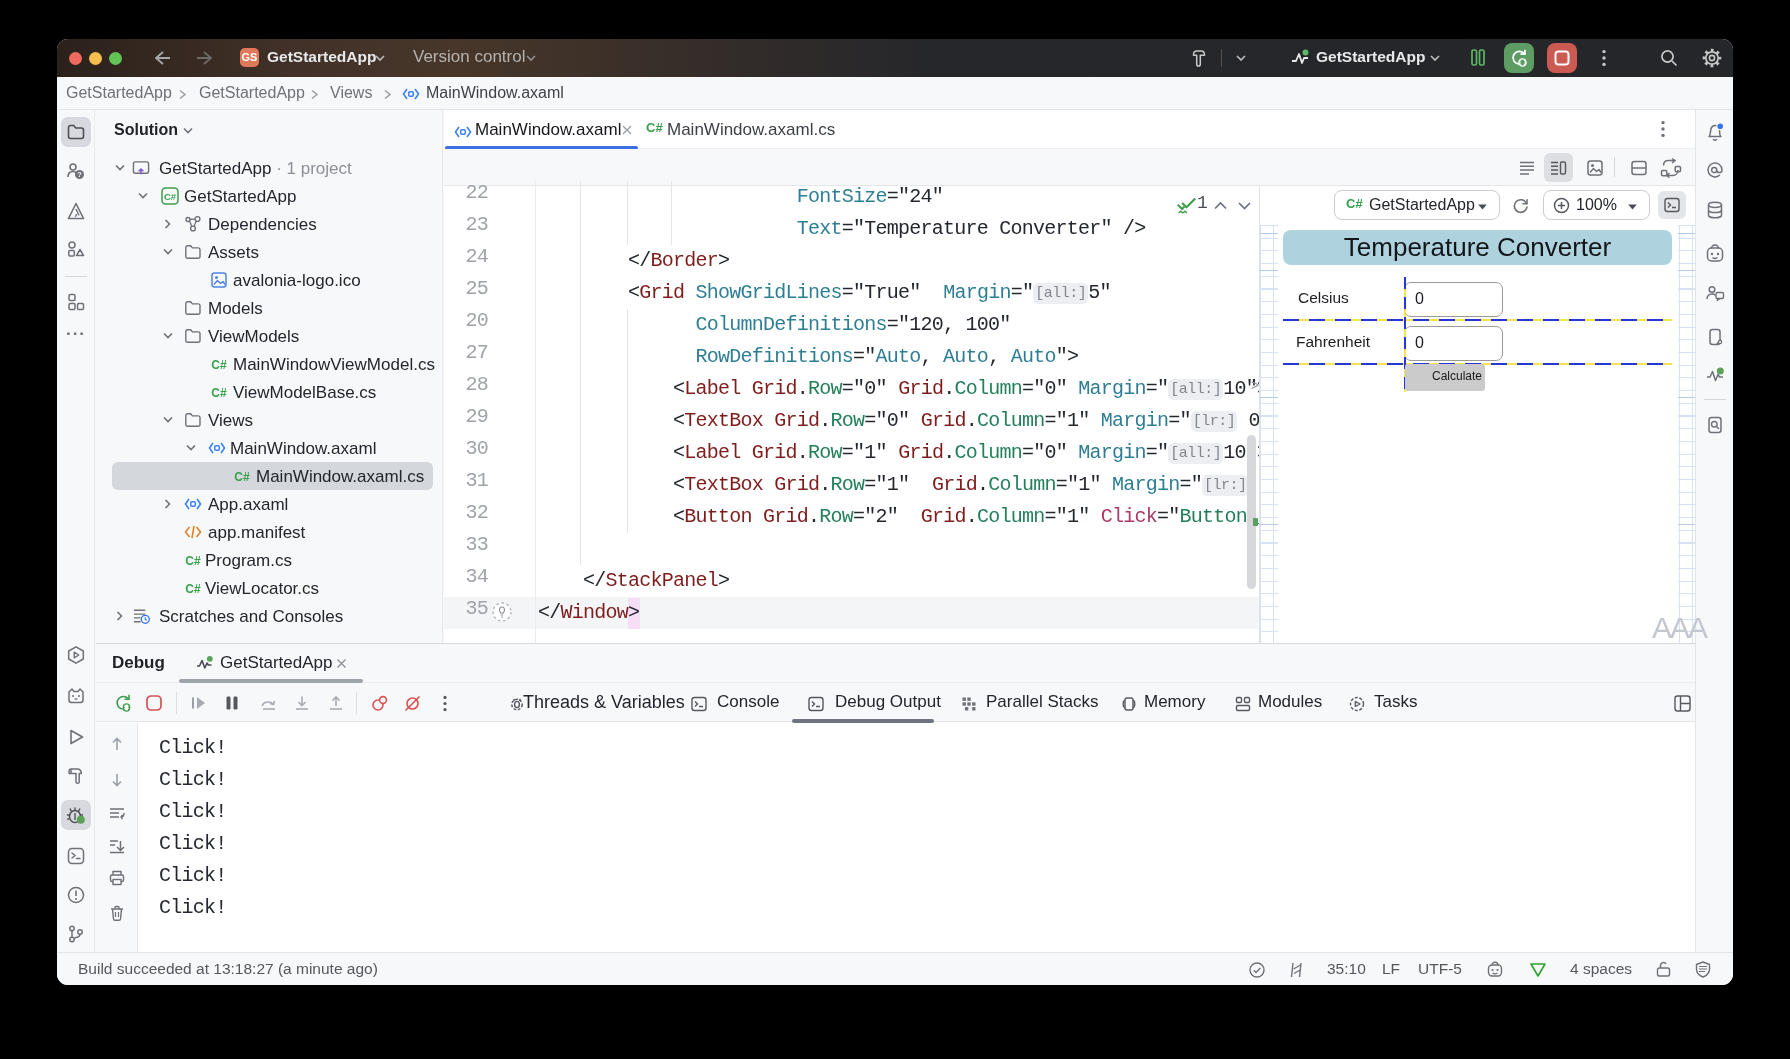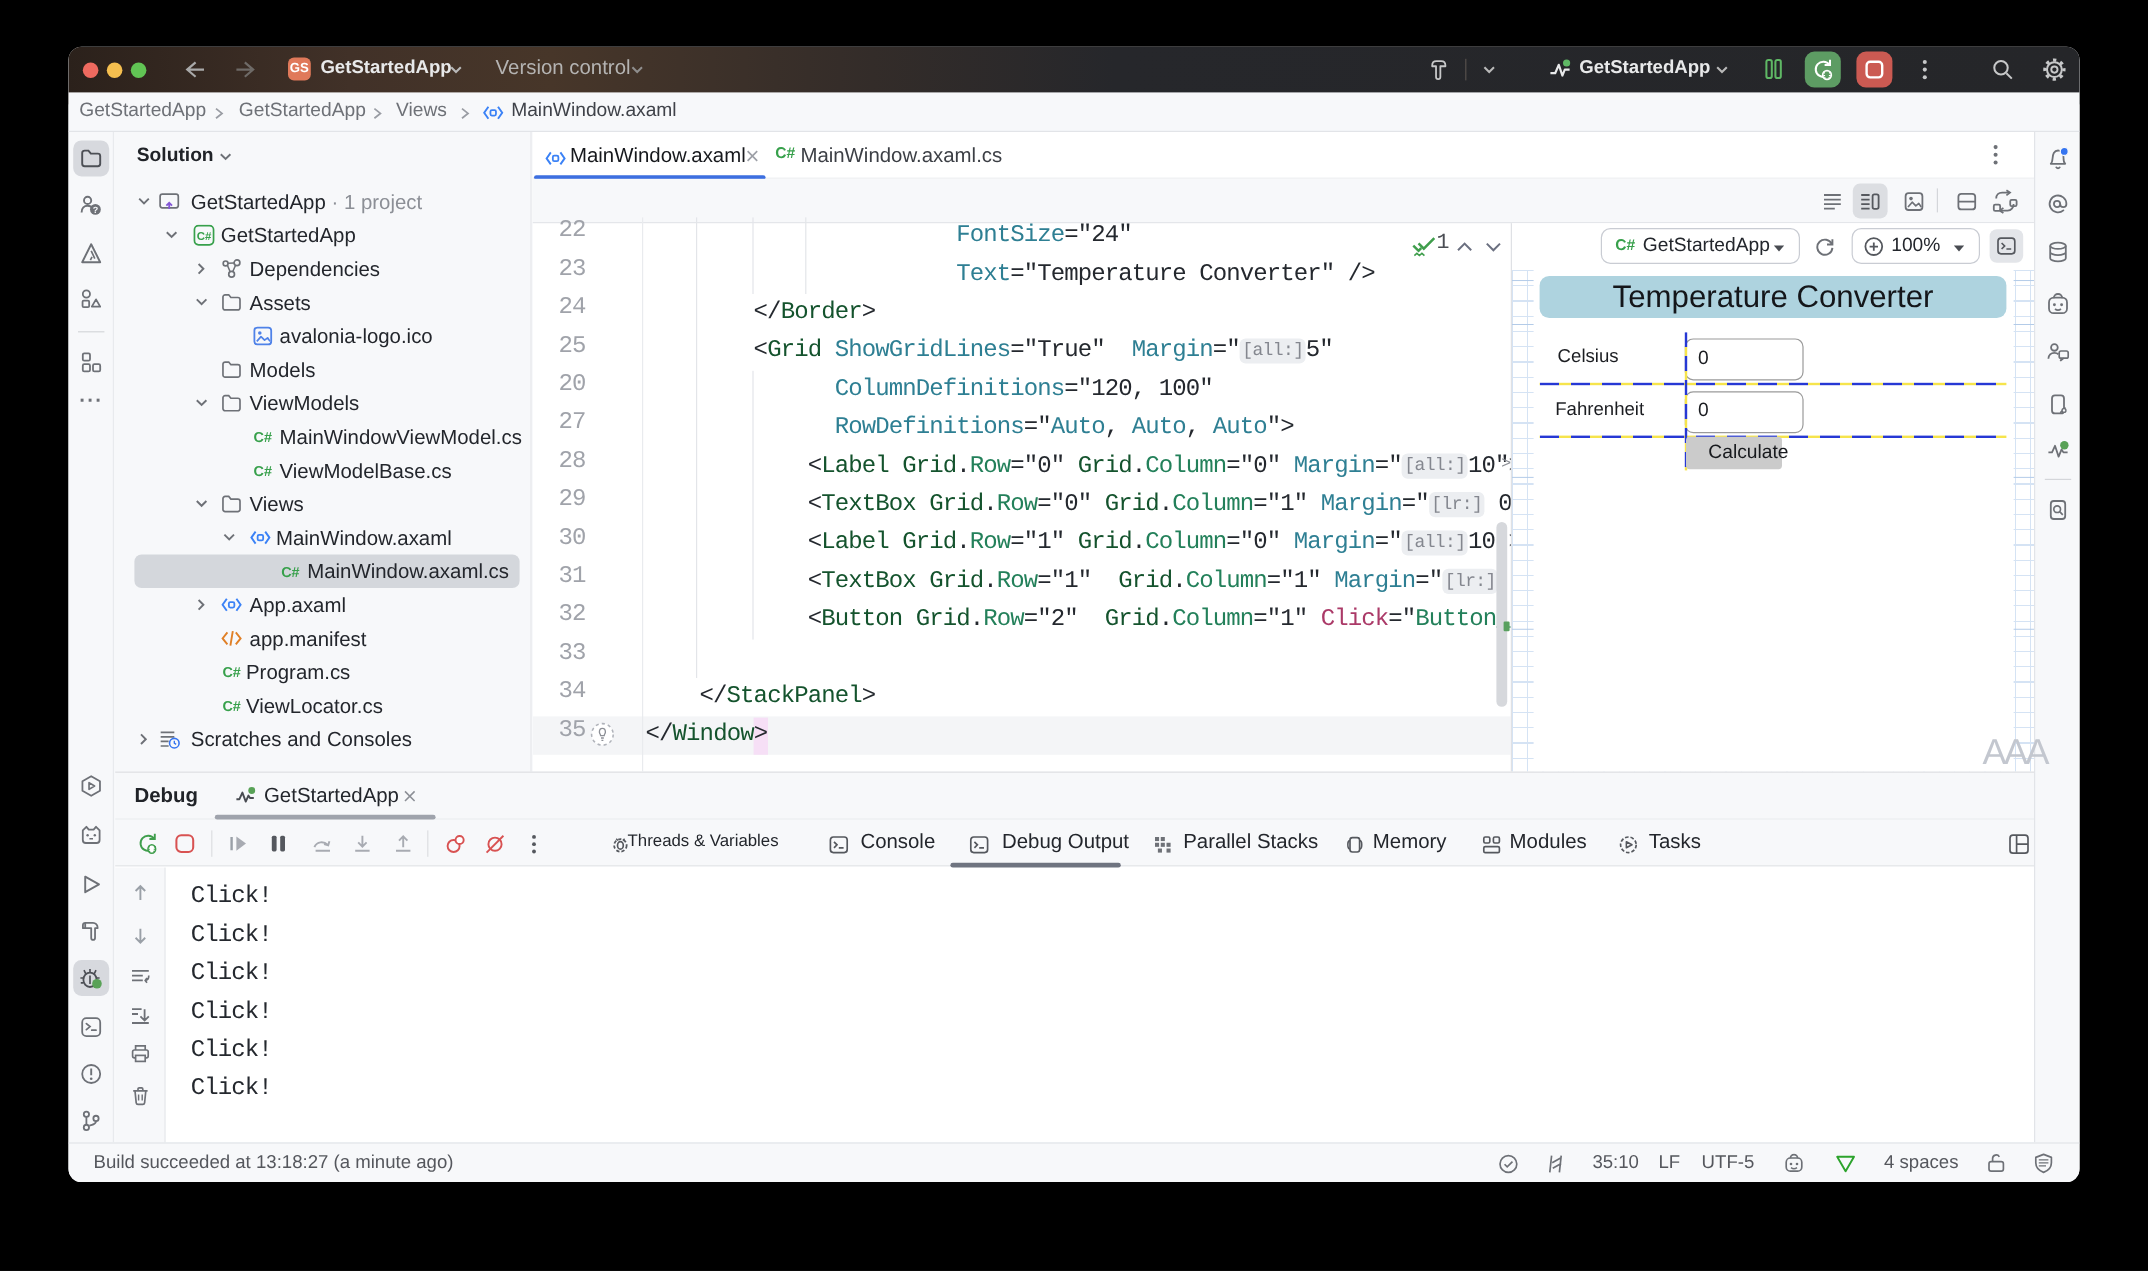--- a/index.html
+++ b/index.html
@@ -18,21 +18,21 @@
 .trow .tx{position:absolute;top:5px}
 .tgrey{color:#8c8f96}
 .tchev{position:absolute;top:8px;width:12px;height:12px}
 .tico{position:absolute;top:5px;width:18px;height:18px}
 #editor{position:absolute;left:387px;top:71px;width:815px;height:533px;background:#fff}
 #tabbar{position:absolute;left:387px;top:71px;width:1251px;height:39px;background:#fff;border-bottom:1px solid #eceef1;font-size:17px}
 #band{position:absolute;left:387px;top:110px;width:1251px;height:37px;background:#f7f8fa;border-bottom:1px solid #e4e6ea}
 #code{position:absolute;left:387px;top:142px;width:815px;height:462px;font-family:"Liberation Mono",monospace;font-size:20px;letter-spacing:-0.75px;color:#24282e;overflow:hidden}
 .cl{position:absolute;left:0;width:815px;height:32px;line-height:32px;white-space:pre}
 .ln{position:absolute;width:44px;text-align:right;color:#a0a3aa;letter-spacing:-0.75px}
-.t{color:#14532d}.a{color:#2e7f93}.g{color:#23805a}.r{color:#ab3a68}
+.t{color:#7f1d1d}.a{color:#2e7f93}.g{color:#23805a}.r{color:#ab3a68}
 .h{display:inline-block;background:#eceef1;color:#84878f;border-radius:5px;font-size:15px;letter-spacing:-0.5px;padding:0 2px;line-height:21px;vertical-align:1px}
 .guide{position:absolute;width:1px;background:#e3e5e9}
 #preview{position:absolute;left:1203px;top:147px;width:435px;height:457px;background:#fff}
 #debug{position:absolute;left:39px;top:604px;width:1599px;height:309px;background:#fff;border-top:1px solid #d7d9de}
 #statusbar{position:absolute;left:0;top:913px;width:1676px;height:33px;background:#f7f8fa;border-top:1px solid #e2e4e8;color:#55575d;font-size:15.5px}
 .mono{font-family:"Liberation Mono",monospace}
 svg{display:block}
 .pill{position:absolute;border:1px solid #c9ccd3;border-radius:8px;background:#fff}
 </style></head><body>
 <div id="win">
@@ -509,21 +509,21 @@
     <div class="ab" style="left:38px;top:103px;font-size:15.5px;color:#1b1d21">Celsius</div>
     <div class="ab" style="left:144px;top:96px;width:99px;height:35px;border:1.5px solid #9a9a9a;border-radius:7px;background:#fff"></div>
     <div class="ab" style="left:155px;top:104px;font-size:16px;color:#1b1d21">0</div>
     <div class="ab" style="left:36px;top:147px;font-size:15.5px;color:#1b1d21">Fahrenheit</div>
     <div class="ab" style="left:144px;top:140px;width:99px;height:35px;border:1.5px solid #9a9a9a;border-radius:7px;background:#fff"></div>
     <div class="ab" style="left:155px;top:148px;font-size:16px;color:#1b1d21">0</div>
     <div class="ab" style="left:23px;top:133px;width:389px;height:2px;background:repeating-linear-gradient(90deg,#2638d4 0 16px,#f6e44c 16px 26px)"></div>
     <div class="ab" style="left:23px;top:177px;width:389px;height:2px;background:repeating-linear-gradient(90deg,#2638d4 0 16px,#f6e44c 16px 26px)"></div>
     <div class="ab" style="left:144px;top:91px;width:2px;height:115px;background:repeating-linear-gradient(180deg,#2638d4 0 12px,#f6e44c 12px 20px)"></div>
     <div class="ab" style="left:145px;top:178px;width:80px;height:27px;border-radius:3px;background:#cbcbcb"></div>
-    <div class="ab" style="left:145px;top:183px;width:104px;text-align:center;font-size:16px;color:#17191d">Calculate</div>
+    <div class="ab" style="left:145px;top:183px;width:104px;text-align:center;font-size:12px;color:#17191d">Calculate</div>
     <div class="ab" style="left:392px;top:425px;font-size:30px;color:#c3c7cf;letter-spacing:-2px">AAA</div>
   </div>
   <div id="debug">
     <div class="ab" style="left:0;top:0;width:1599px;height:78px;background:#f7f8fa;border-bottom:1px solid #e3e5e8"></div>
     <div class="ab" style="left:0;top:38px;width:1599px;height:1px;background:#eceef1"></div>
     <div class="ab" style="left:16px;top:9px;font-size:17px;font-weight:700;color:#202328">Debug</div>
     <svg class="ab" style="left:100px;top:11px" width="17" height="17" viewBox="0 0 17 17">
         <path d="M1 11 h2.5 L6 5.5 l2.8 7.5 2.2-5 1.3 2 h3.2" stroke="#494c52" stroke-width="1.6" fill="none" stroke-linejoin="round"></path>
         <circle cx="13.8" cy="3.8" r="2.9" fill="#59a257"></circle>
       </svg>
@@ -574,21 +574,21 @@
     <svg class="ab" style="left:346px;top:51px" width="6" height="17" viewBox="0 0 6 17">
         <circle cx="3" cy="2.4" r="1.6" fill="#55585e"></circle>
         <circle cx="3" cy="8.5" r="1.6" fill="#55585e"></circle>
         <circle cx="3" cy="14.6" r="1.6" fill="#55585e"></circle>
       </svg>
     <svg class="ab" style="left:412px;top:51px" width="18" height="18" viewBox="0 0 18 18">
         <circle cx="9" cy="9.5" r="5.2" stroke="#55585e" stroke-width="1.5" fill="none" stroke-dasharray="2.7 1.7"></circle>
         <ellipse cx="9" cy="9.5" rx="2.4" ry="3.1" stroke="#55585e" stroke-width="1.4" fill="none"></ellipse>
         <path d="M7 5.5 L5.5 4 M11 5.5 L12.5 4" stroke="#55585e" stroke-width="1.2"></path>
       </svg>
-    <div class="ab" style="left:427px;top:48px;font-size:14px;color:#23262c">Threads &amp; Variables</div>
+    <div class="ab" style="left:427px;top:48px;font-size:18px;color:#23262c">Threads &amp; Variables</div>
     <svg class="ab" style="left:594px;top:51px" width="18" height="18" viewBox="0 0 18 18">
         <rect x="2" y="2.5" width="14" height="13" rx="2.5" stroke="#55585e" stroke-width="1.4" fill="none"></rect>
         <path d="M5 6.5 L7.5 9 L5 11.5 M9 11.5 H13" stroke="#55585e" stroke-width="1.4" fill="none"></path>
       </svg>
     <div class="ab" style="left:621px;top:48px;font-size:17px;color:#23262c">Console</div>
     <div class="ab" style="left:696px;top:75px;width:142px;height:4px;border-radius:2px;background:#6f7480"></div>
     <svg class="ab" style="left:711px;top:51px" width="18" height="18" viewBox="0 0 18 18">
         <rect x="2" y="2.5" width="14" height="13" rx="2.5" stroke="#55585e" stroke-width="1.4" fill="none"></rect>
         <path d="M5 6.5 L7.5 9 L5 11.5 M9 11.5 H13" stroke="#55585e" stroke-width="1.4" fill="none"></path>
       </svg>

